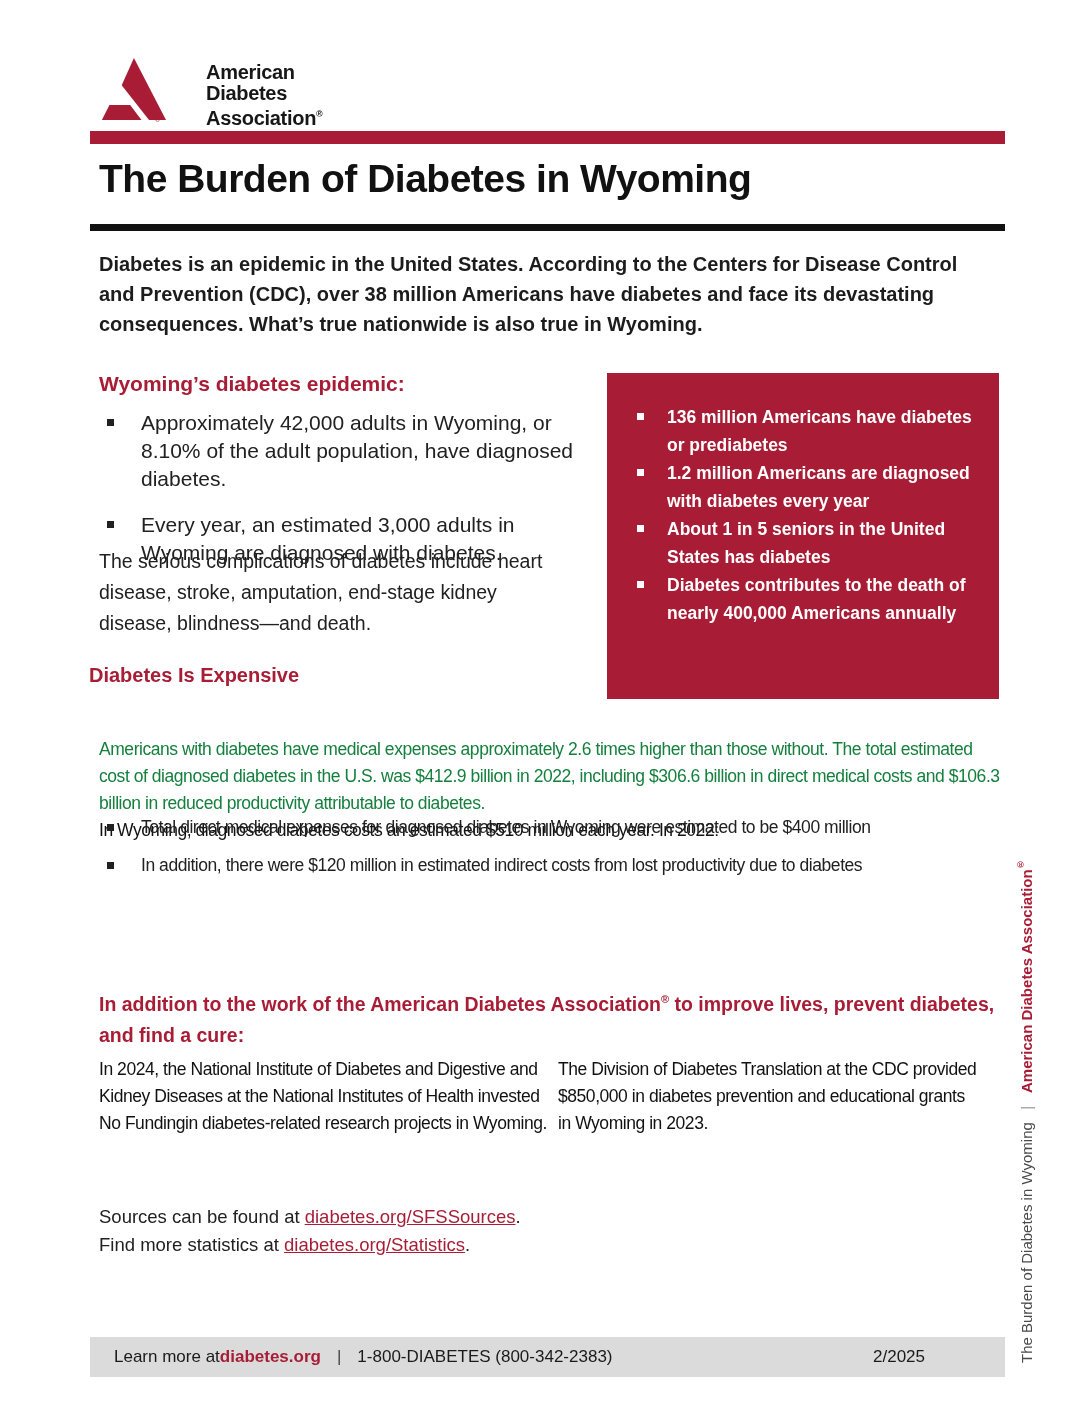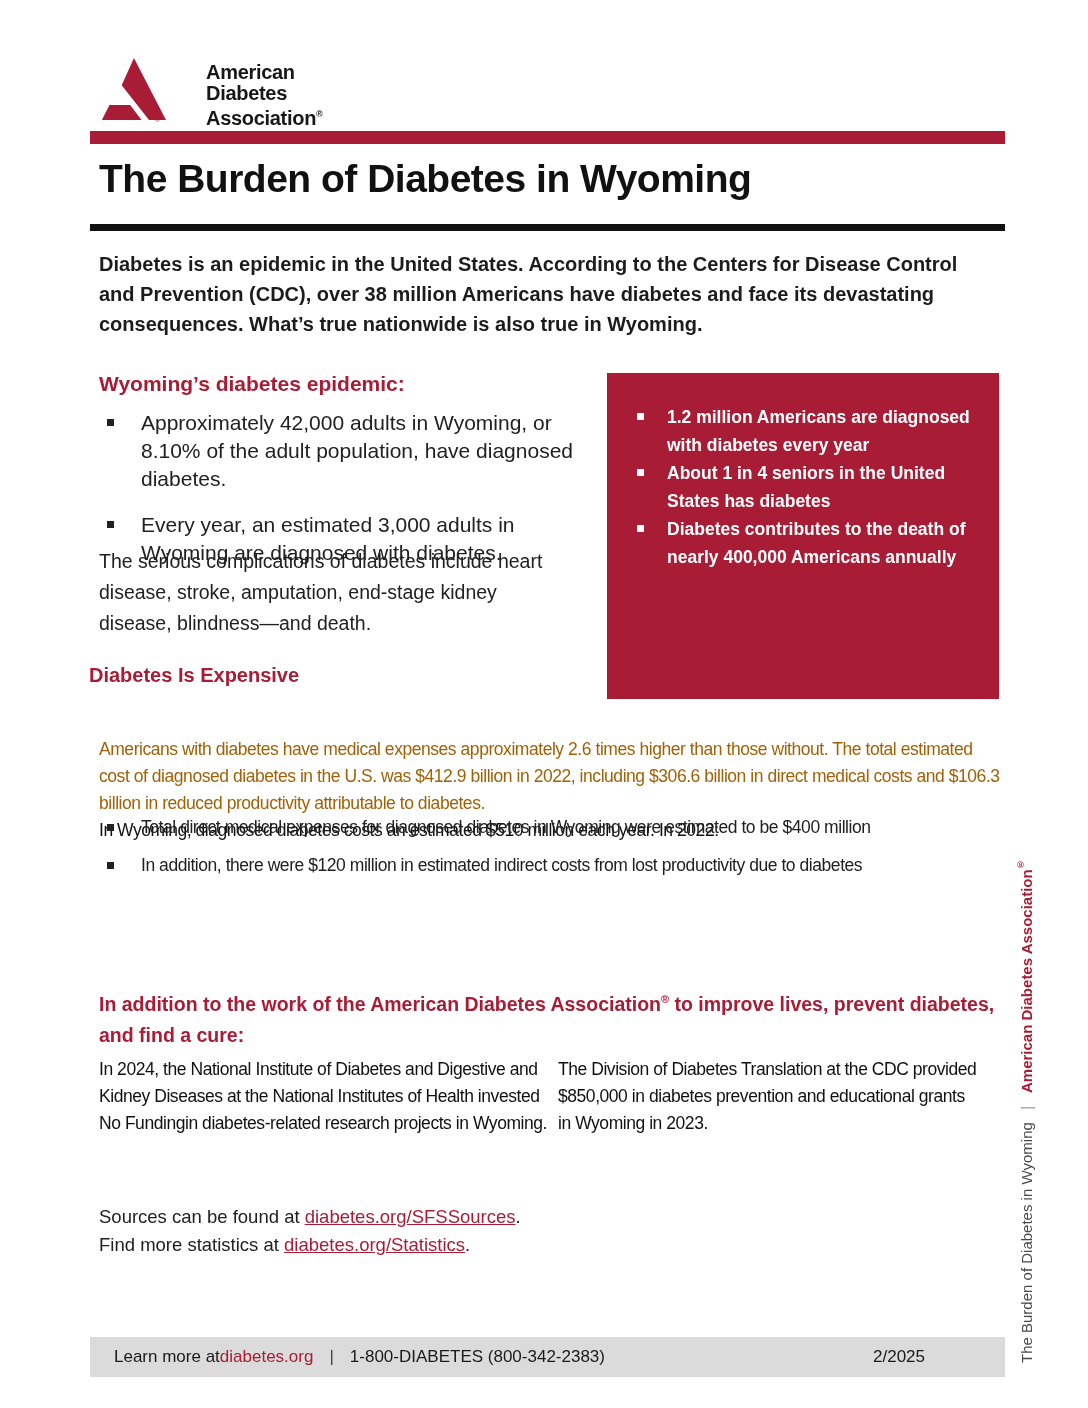--- a/index.html
+++ b/index.html
@@ -62,21 +62,21 @@
     position:relative; padding-left:38px;
     color:#ffffff; font-weight:bold; font-size:17.5px; line-height:28px;
   }
   .stats-box li::before {
     content:""; position:absolute; left:8px; top:10px;
     width:7px; height:7px; background:#ffffff;
   }
 
   
   .cond { letter-spacing:-0.45px; }
-  .cost-para1 { left:99px; top:736px; width:906px; font-size:17.5px; line-height:27px; color:#a16207; }
+  .cost-para1 { left:99px; top:736px; width:906px; font-size:17.5px; line-height:27px; color:#15803d; }
   .cost-para2 { left:99px; top:817px; width:906px; font-size:17.5px; line-height:27px; color:#111; }
   .cost-list  { left:99px; top:814px; width:906px; font-size:17.5px; line-height:27px; }
   .cost-list li { margin-bottom:11px; }
 
   
   .work-head {
     left:99px; top:984px; width:906px;
     font-size:19.5px; line-height:31px; font-weight:bold; color:var(--brand);
   }
   .work-head sup { font-size:11px; }
@@ -88,21 +88,21 @@
   .sources { left:99px; top:1203px; width:520px; font-size:18.5px; line-height:28px; color:#212121; }
   .sources a { color:var(--brand); text-decoration:underline; cursor:pointer; }
 
   
   .footer-bar {
     left:90px; top:1337px; width:915px; height:40px; background:#DBDBDB;
     display:flex; align-items:center; padding:0 24px;
     font-size:17px; color:#1a1a1a;
   }
   .footer-left { display:flex; align-items:center; }
-  .footer-link { color:var(--brand); font-weight:normal; cursor:pointer; }
+  .footer-link { color:var(--brand); font-weight:bold; cursor:pointer; }
   .footer-sep { margin:0 16px; color:#444; }
   .footer-date { margin-left:auto; margin-right:56px; }
 
   
   .vtext {
     left:1008px; top:933px; height:430px; width:34px;
     writing-mode:vertical-rl; transform:rotate(180deg);
     font-size:15px; white-space:nowrap;
     display:flex; align-items:center;
   }
@@ -139,22 +139,23 @@
 <h2 class="abs sec-head epidemic-head">Wyoming’s diabetes epidemic:</h2>
 <ul class="abs bullets epidemic-list">
   <li>Approximately 42,000 adults in Wyoming, or 8.10% of the adult population, have diagnosed diabetes.</li>
   <li>Every year, an estimated 3,000 adults in Wyoming are diagnosed with diabetes.</li>
 </ul>
 <p class="abs complications">The serious complications of diabetes include heart disease, stroke, amputation, end-stage kidney disease, blindness—and death.</p>
 <h2 class="abs sec-head expensive-head">Diabetes Is Expensive</h2>
 
 <div class="abs stats-box">
   <ul>
+    <li>136 million Americans have diabetes or prediabetes</li>
     <li>1.2 million Americans are diagnosed with diabetes every year</li>
-    <li>About 1 in 4 seniors in the United States has diabetes</li>
+    <li>About 1 in 5 seniors in the United States has diabetes</li>
     <li>Diabetes contributes to the death of nearly 400,000 Americans annually</li>
   </ul>
 </div>
 
 <p class="abs cond cost-para1">Americans with diabetes have medical expenses approximately 2.6 times higher than those without. The total estimated cost of diagnosed diabetes in the U.S. was $412.9 billion in 2022, including $306.6 billion in direct medical costs and $106.3 billion in reduced productivity attributable to diabetes.</p>
 <p class="abs cond cost-para2">In Wyoming, diagnosed diabetes costs an estimated $510 million each year. In 2022:</p>
 <ul class="abs bullets cond cost-list">
   <li>Total direct medical expenses for diagnosed diabetes in Wyoming were estimated to be $400 million</li>
   <li>In addition, there were $120 million in estimated indirect costs from lost productivity due to diabetes</li>
 </ul>

